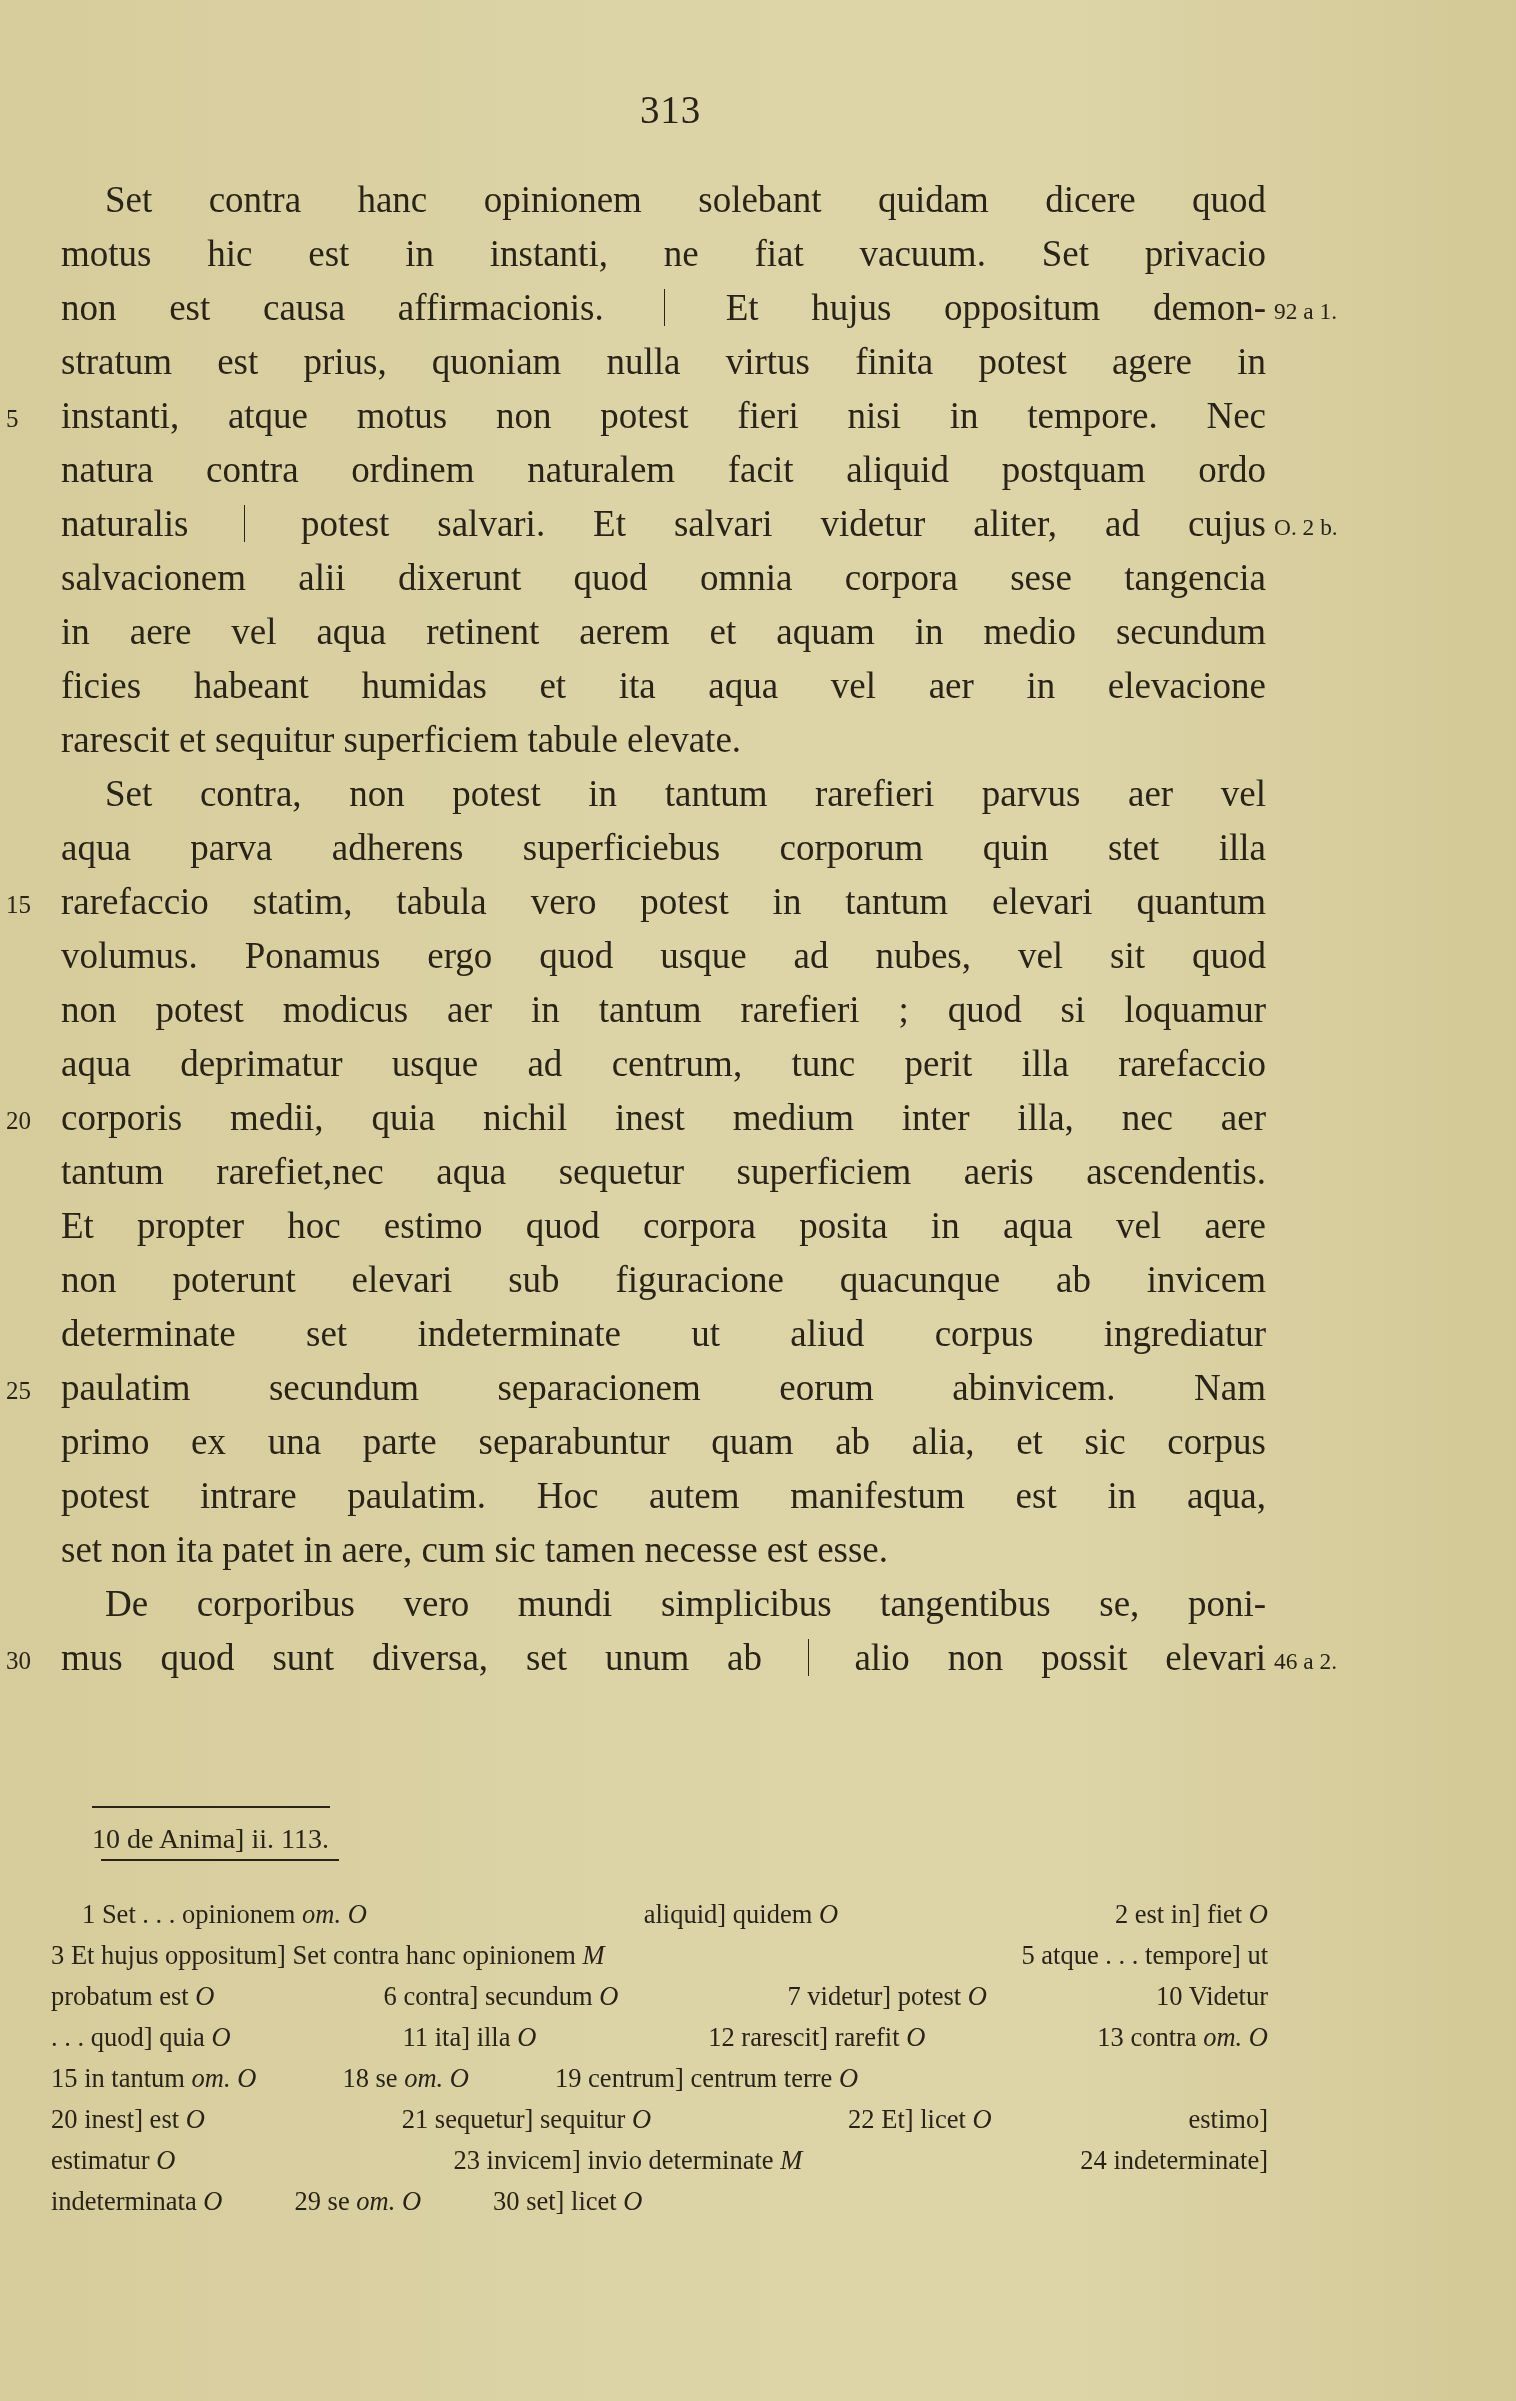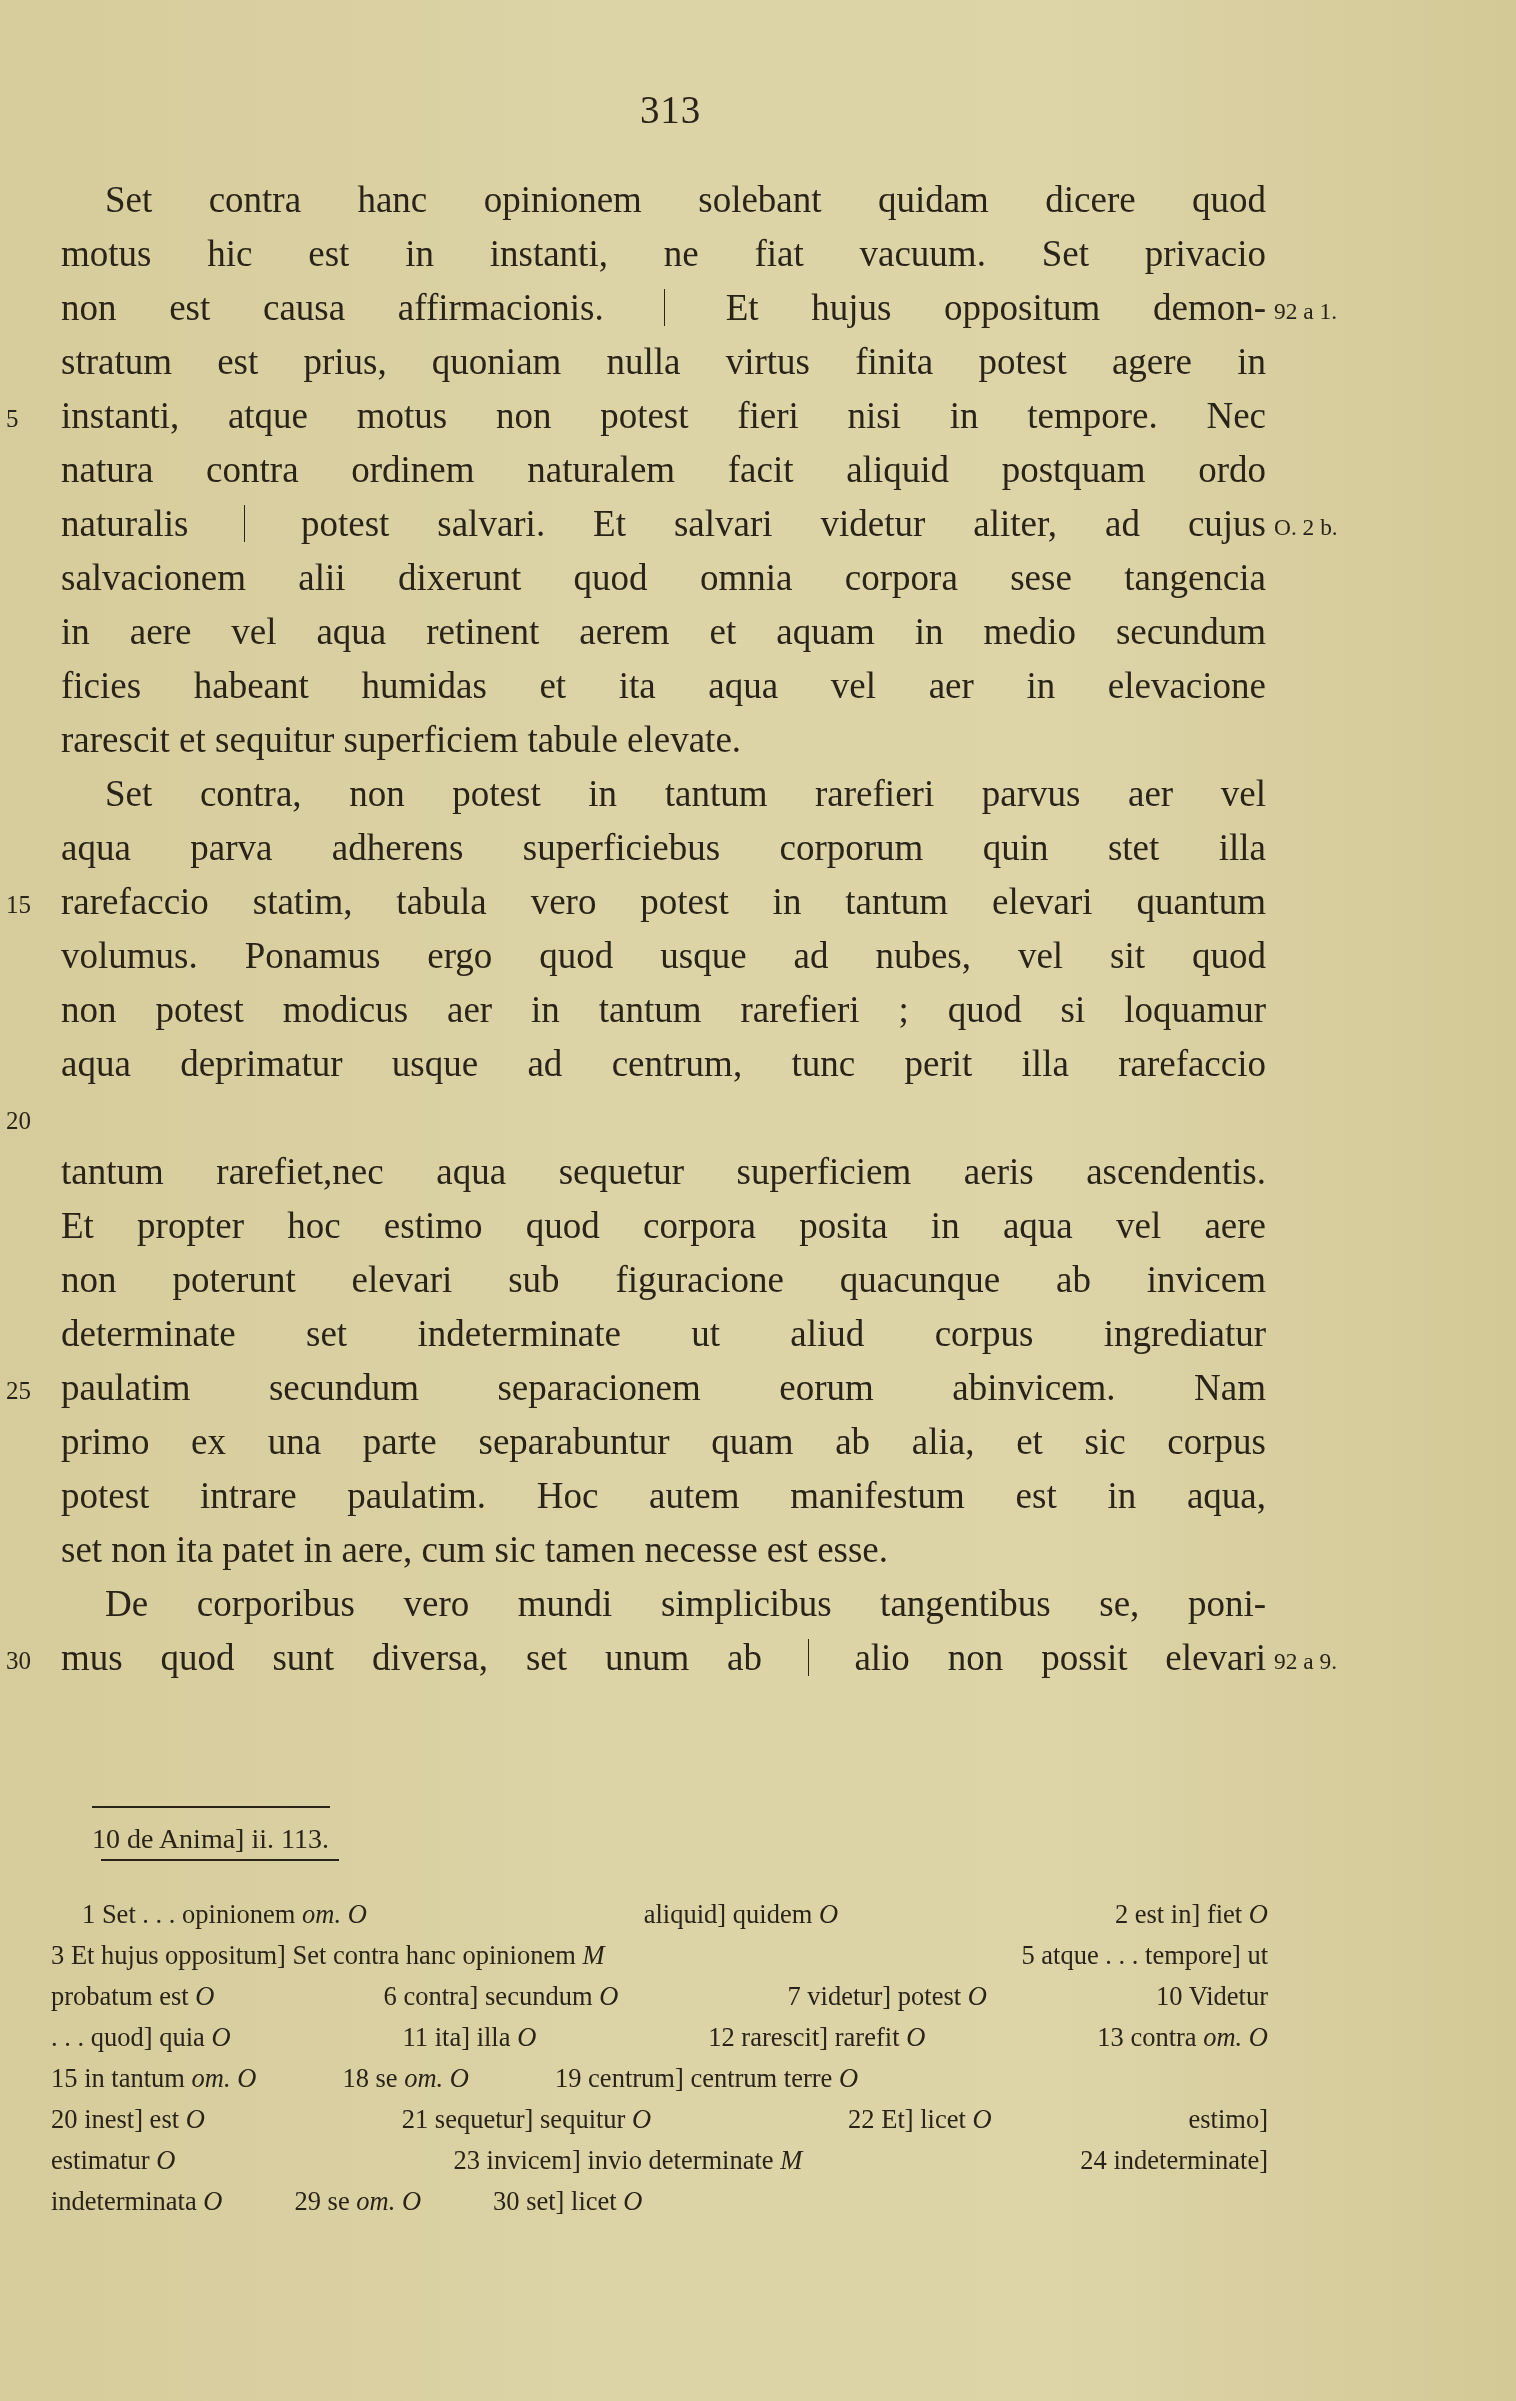--- a/index.html
+++ b/index.html
@@ -75,31 +75,31 @@
     <div class="line"><span>salvacionem alii dixerunt quod omnia corpora sese tangencia</span></div>
     <div class="line"><span>in aere vel aqua retinent aerem et aquam in medio secundum</span></div>
     <div class="line"><span>ficies habeant humidas et ita aqua vel aer in elevacione</span></div>
     <div class="line last"><span>rarescit et sequitur superficiem tabule elevate.</span></div>
     <div class="line indent"><span>Set contra, non potest in tantum rarefieri parvus aer vel</span></div>
     <div class="line"><span>aqua parva adherens superficiebus corporum quin stet illa</span></div>
     <div class="line"><span class="line-no">15</span><span>rarefaccio statim, tabula vero potest in tantum elevari quantum</span></div>
     <div class="line"><span>volumus.  Ponamus ergo quod usque ad nubes, vel sit quod</span></div>
     <div class="line"><span>non potest modicus aer in tantum rarefieri ; quod si loquamur</span></div>
     <div class="line"><span>aqua deprimatur usque ad centrum, tunc perit illa rarefaccio</span></div>
-    <div class="line"><span class="line-no">20</span></div>
+    <div class="line"><span class="line-no">20</span><span>corporis medii, quia nichil inest medium inter illa, nec aer</span></div>
     <div class="line"><span>tantum rarefiet,nec aqua sequetur superficiem aeris ascendentis.</span></div>
     <div class="line"><span>Et propter hoc estimo quod corpora posita in aqua vel aere</span></div>
     <div class="line"><span>non poterunt elevari sub figuracione quacunque ab invicem</span></div>
     <div class="line"><span>determinate set indeterminate ut aliud corpus ingrediatur</span></div>
     <div class="line"><span class="line-no">25</span><span>paulatim secundum separacionem eorum abinvicem.  Nam</span></div>
     <div class="line"><span>primo ex una parte separabuntur quam ab alia, et sic corpus</span></div>
     <div class="line"><span>potest intrare paulatim.  Hoc autem manifestum est in aqua,</span></div>
     <div class="line last"><span>set non ita patet in aere, cum sic tamen necesse est esse.</span></div>
     <div class="line indent"><span>De corporibus vero mundi simplicibus tangentibus se, poni-</span></div>
-    <div class="line"><span class="line-no">30</span><span>mus quod sunt diversa, set unum ab</span> <span class="bar"></span> <span>alio non possit elevari</span><span class="margin-note">92 a 9.</span></div>
+    <div class="line"><span class="line-no">30</span><span>mus quod sunt diversa, set unum ab</span> <span class="bar"></span> <span>alio non possit elevari</span><span class="margin-note">46 a 2.</span></div>
   </div>
 
 <div class="rule r1"></div>
 <div class="source-note">
   <span>10 de Anima]</span>
   <span>ii. 113.</span>
 </div>
 <div class="rule r2"></div>
 
 <div class="footnotes" id="footnotes">

